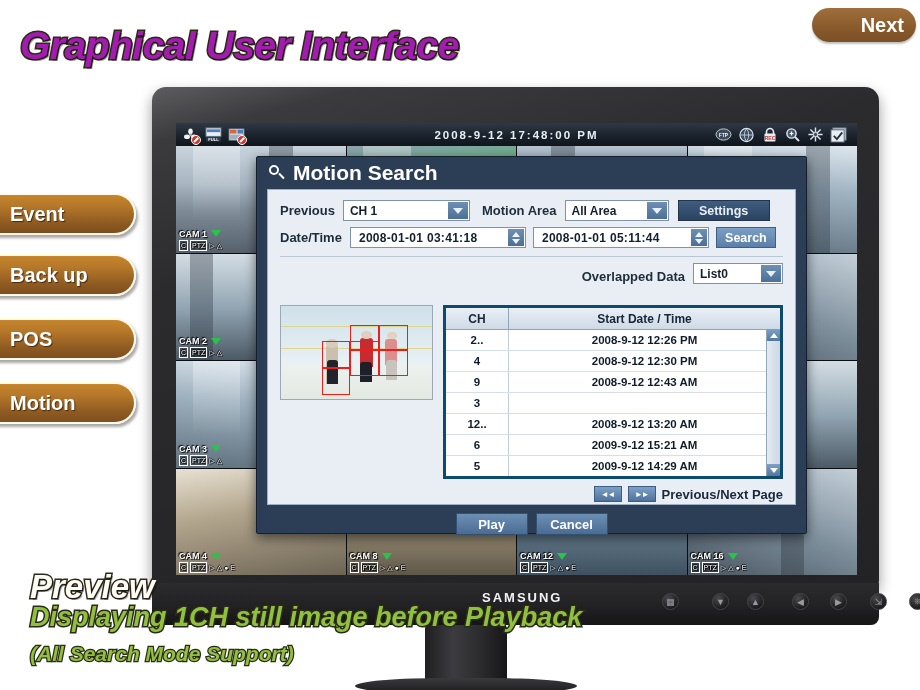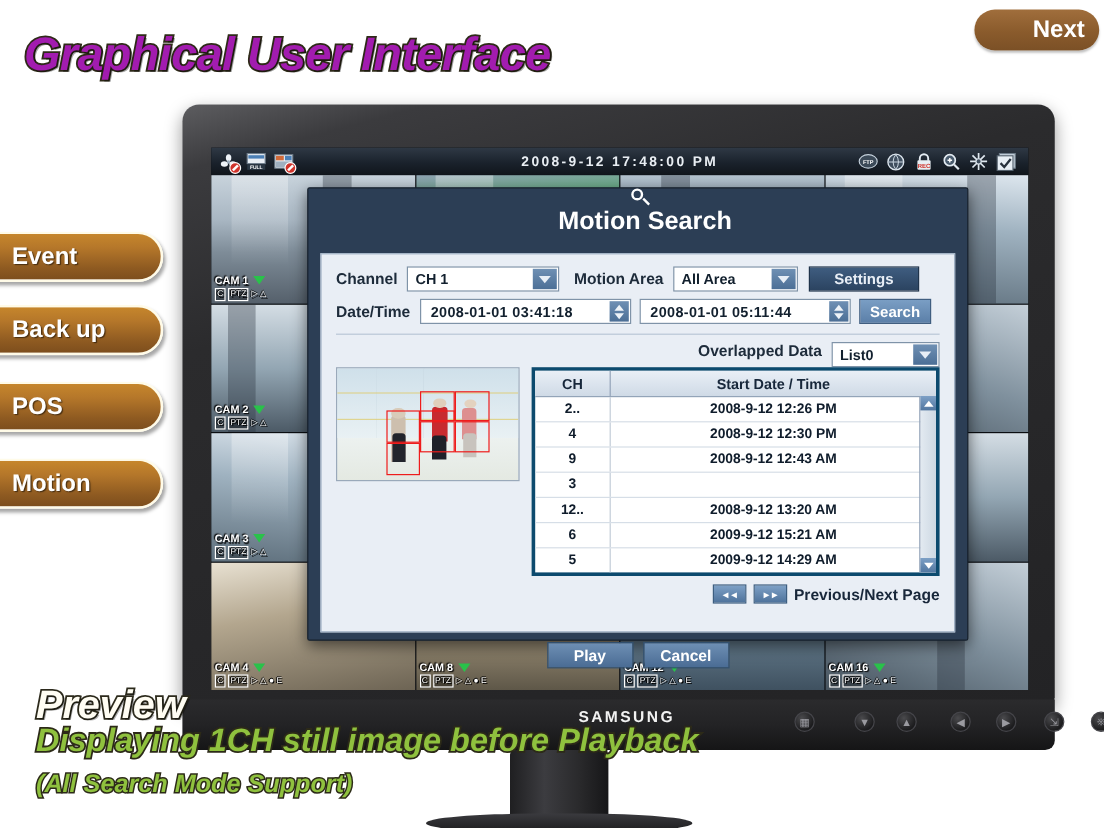--- a/index.html
+++ b/index.html
@@ -172,22 +172,22 @@
   
   #motion-search-dialog{
     position:absolute;left:80px;top:33px;width:551px;height:378px;
     background:#2c3e55;
     border:1px solid #16202c;
     border-radius:2px;
     box-shadow:0 4px 12px rgba(0,0,0,.55);
     box-sizing:border-box;
   }
   #dialog-titlebar{
-    height:54px;display:flex;align-items:center;padding-left:12px;
-    color:#ffffff;font-size:21px;font-weight:bold;flex-direction:column;
+    height:32px;display:flex;align-items:center;padding-left:12px;
+    color:#ffffff;font-size:21px;font-weight:bold;
   }
   #dialog-title-icon{
     margin-right:8px;display:inline-block;width:16px;height:16px;position:relative;
   }
   #dialog-title-icon::before{
     content:"";position:absolute;left:0;top:0;width:10px;height:10px;border:2px solid #fff;border-radius:50%;box-sizing:border-box;
   }
   #dialog-title-icon::after{
     content:"";position:absolute;left:9px;top:10px;width:7px;height:2px;background:#fff;transform:rotate(45deg);
   }
@@ -221,21 +221,21 @@
   .caret-up-sm{width:0;height:0;border-left:4px solid transparent;border-right:4px solid transparent;border-bottom:5px solid #eef3f8;}
   .caret-down-sm{width:0;height:0;border-left:4px solid transparent;border-right:4px solid transparent;border-top:5px solid #eef3f8;}
   .dlg-btn{
     height:21px;padding:0 12px;background:linear-gradient(180deg,#3f5d80,#2b4360);
     border:1px solid #20344b;box-sizing:border-box;
     color:#e8eef6;font-size:12.5px;font-weight:bold;
     display:flex;align-items:center;justify-content:center;
   }
   .dlg-btn.light{background:linear-gradient(180deg,#7a9ec4,#5b7fa8);border-color:#405e80;color:#fff;}
   #divider{height:1px;background:#b9c6d6;margin:8px 0 6px 0;}
-  #overlap-row{display:flex;align-items:flex-start;justify-content:flex-end;margin-bottom:0;}
+  #overlap-row{display:flex;align-items:flex-end;justify-content:flex-end;margin-bottom:21px;}
 
   #results-area{display:flex;gap:10px;}
   #preview-thumb{
     width:153px;height:95px;border:1px solid #9aa9ba;box-sizing:border-box;
     position:relative;overflow:hidden;
     background:linear-gradient(180deg,#dfe9f0 0%,#cfdde6 30%,#eef3f2 55%,#e4e9e2 100%);
   }
   .pane-glass{position:absolute;top:0;height:62%;background:linear-gradient(180deg,#cfe0ea,#e9f1f4);border-right:1px solid #b8cad6;}
   .mgrid{position:absolute;border:1px solid #ee1c1c;box-sizing:border-box;}
   .person{position:absolute;border-radius:3px 3px 0 0;}
@@ -513,21 +513,21 @@
 
     <div id="motion-search-dialog">
       <div id="dialog-titlebar">
         <span id="dialog-title-icon"></span>
         <span>Motion Search</span>
       </div>
 
       <div id="dialog-body">
 
         <div class="form-row">
-          <span class="form-label">Channel</span>
+          <span class="form-label">Previous</span>
           <div class="combo" style="width:127px;">
             <span>CH 1</span>
             <span class="arrow-btn">
                 <i class="caret-down"></i>
               </span>
           </div>
           <span class="form-label" style="margin-left:12px;">Motion Area</span>
           <div class="combo" style="width:104px;">
             <span>All Area</span>
             <span class="arrow-btn">

